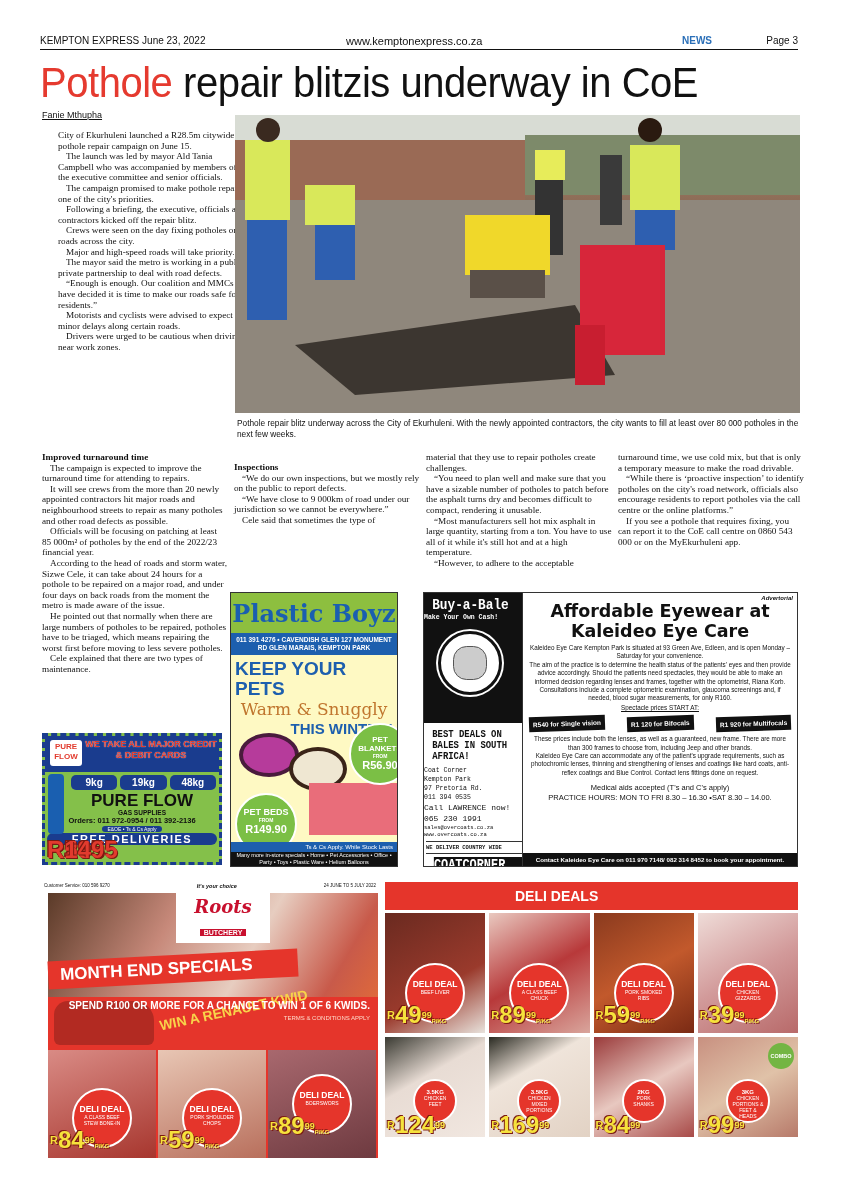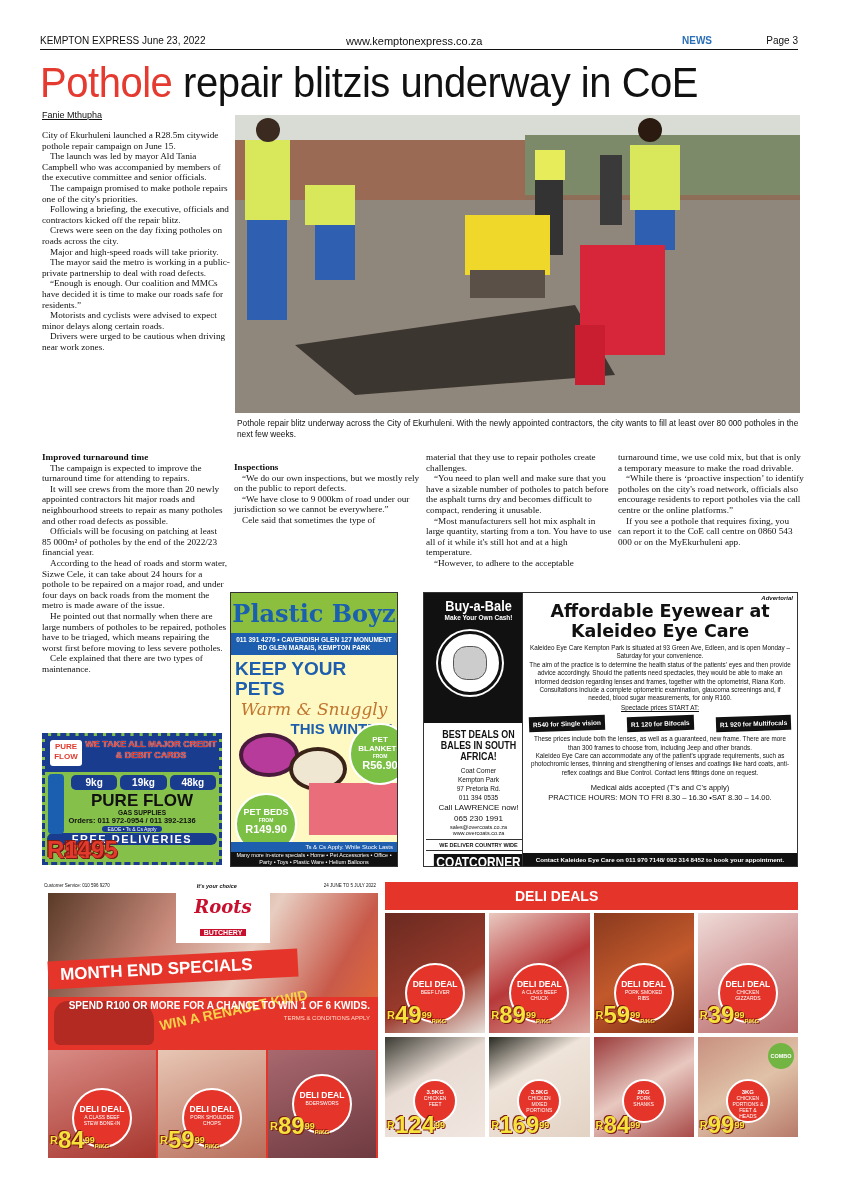--- a/index.html
+++ b/index.html
@@ -20,30 +20,30 @@
   .col p.noind { text-indent: 0; }
   .col h4 { font-size: 9.2px; font-weight: bold; margin-top: 0; }
   .photo { left: 235px; top: 115px; width: 565px; height: 298px; overflow: hidden;
     background: linear-gradient(180deg, #c8cfc8 0%, #9e7a62 18%, #8b6b56 30%, #a89a88 42%, #8c8378 60%, #6f6a62 80%, #7b766e 100%); }
   .caption { left: 237px; top: 418px; width: 562px; font-family: "Liberation Sans", sans-serif; font-size: 8.3px; line-height: 11px; }
   
   .ad-plastic { left: 230px; top: 592px; width: 168px; height: 275px; border: 1px solid #333; background: #fef9c3; overflow: hidden; }
   .pb-logo { height: 40px; background: #8dbf3f; color: #1a5fb0; font-family: "DejaVu Serif", serif; font-weight: bold; font-size: 24px; text-align: center; line-height: 42px; }
   .pb-addr { background: #1d5fae; color: #fff; font-family: "Liberation Sans", sans-serif; font-weight: bold; font-size: 6.5px; text-align: center; line-height: 8px; padding: 3px 2px; }
   .pb-keep { color: #1d5fae; font-family: "Liberation Sans", sans-serif; font-weight: 900; font-size: 19px; line-height: 20px; padding-left: 4px; margin-top: 4px; }
-  .pb-warm { color: #c0762e; font-family: "DejaVu Serif", serif; font-style: italic; font-size: 17px; line-height: 20px; text-align: center; }
+  .pb-warm { color: #c0762e; font-family: "DejaVu Serif", serif; font-size: 17px; line-height: 20px; text-align: center; }
   .pb-winter { color: #1d5fae; font-family: "Liberation Sans", sans-serif; font-weight: 900; font-size: 15px; text-align: right; padding-right: 4px; line-height: 20px; }
   .pb-items { position: absolute; left: 8px; top: 140px; width: 170px; height: 110px; }
   .pb-bed1 { position:absolute; left:0; top:0; width:60px; height:44px; border-radius:50%; background:#b63b9b; border:4px solid #4a1b3d; }
   .pb-bed2 { position:absolute; left:50px; top:14px; width:58px; height:44px; border-radius:50%; background:#efe7d2; border:4px solid #3a2418; }
   .pb-blanket { position:absolute; left:70px; top:50px; width:90px; height:52px; background:#e96d7a; }
   .pb-badge { position:absolute; border-radius:50%; background:#7bbf45; color:#fff; font-family:"Liberation Sans",sans-serif; font-weight:bold; text-align:center; border:2px solid #fff; }
   .pb-footer1 { position:absolute; left:0; right:0; bottom:14px; background:#1d5fae; color:#fff; font-family:"Liberation Sans",sans-serif; font-size:6px; text-align:right; padding:2px 4px; }
   .pb-footer2 { position:absolute; left:0; right:0; bottom:0; background:#111; color:#fff; font-family:"Liberation Sans",sans-serif; font-size:5.5px; text-align:center; line-height:7px; padding:0 2px; }
-  .ad-bale { left: 423px; top: 592px; width: 111px; height: 275px; border: 1px solid #333; background: #fff; font-family: Liberation Sans, sans-serif; text-align: center; overflow: hidden; }
+  .ad-bale { left: 423px; top: 592px; width: 111px; height: 275px; border: 1px solid #333; background: #fff; font-family: Liberation Mono, monospace; overflow: hidden; }
   .bale-top { background: #111; color: #fff; height: 130px; position: relative; }
   .bale-title { font-size: 15px; font-weight: 900; padding-top: 4px; transform: scaleX(0.85); }
   .bale-sub { font-size: 6.5px; font-weight: bold; }
   .bale-circle { position:absolute; left:14px; top:38px; width:64px; height:64px; border-radius:50%; background:#fff; border:3px solid #111; box-shadow:0 0 0 2px #fff; }
   .bale-inner { position:absolute; left:12px; top:12px; width:34px; height:34px; border-radius:40%; background:#ccc; border:1px solid #555; }
   .bale-best { font-size: 10.5px; font-weight: 900; line-height: 11px; margin-top: 6px; transform: scaleX(0.85); }
   .bale-info { font-size: 6.5px; line-height: 9px; margin-top: 4px; }
   .bale-call { font-size: 8px; line-height: 11px; }
   .bale-deliver { font-size: 5.5px; font-weight: bold; border-top:1px solid #333; border-bottom:1px solid #333; margin:3px 2px; padding:2px 0; }
   .bale-logo { background:#111; color:#fff; font-size:14px; font-weight:900; margin: 0 2px; transform: scaleX(0.85); }
@@ -109,21 +109,21 @@
   <span class="mh-url">www.kemptonexpress.co.za</span>
   <span class="mh-section">NEWS</span>
   <span class="mh-page">Page 3</span>
 </div>
 
 <div class="abs headline">
   <span class="red">Pothole</span><span> repair blitzis underway in CoE</span>
 </div>
 <div class="abs byline">Fanie Mthupha</div>
 
-<div class="abs col" style="left:42px; top:130px; width:188px;">
+<div class="abs col" style="left:58px; top:130px; width:188px;">
   <p class="noind">City of Ekurhuleni launched a R28.5m citywide pothole repair campaign on June 15.</p>
   <p>The launch was led by mayor Ald Tania Campbell who was accompanied by members of the executive committee and senior officials.</p>
   <p>The campaign promised to make pothole repairs one of the city's priorities.</p>
   <p>Following a briefing, the executive, officials and contractors kicked off the repair blitz.</p>
   <p>Crews were seen on the day fixing potholes on roads across the city.</p>
   <p>Major and high-speed roads will take priority.</p>
   <p>The mayor said the metro is working in a public-private partnership to deal with road defects.</p>
   <p>“Enough is enough. Our coalition and MMCs have decided it is time to make our roads safe for residents.”</p>
   <p>Motorists and cyclists were advised to expect minor delays along certain roads.</p>
   <p>Drivers were urged to be cautious when driving near work zones.</p>

